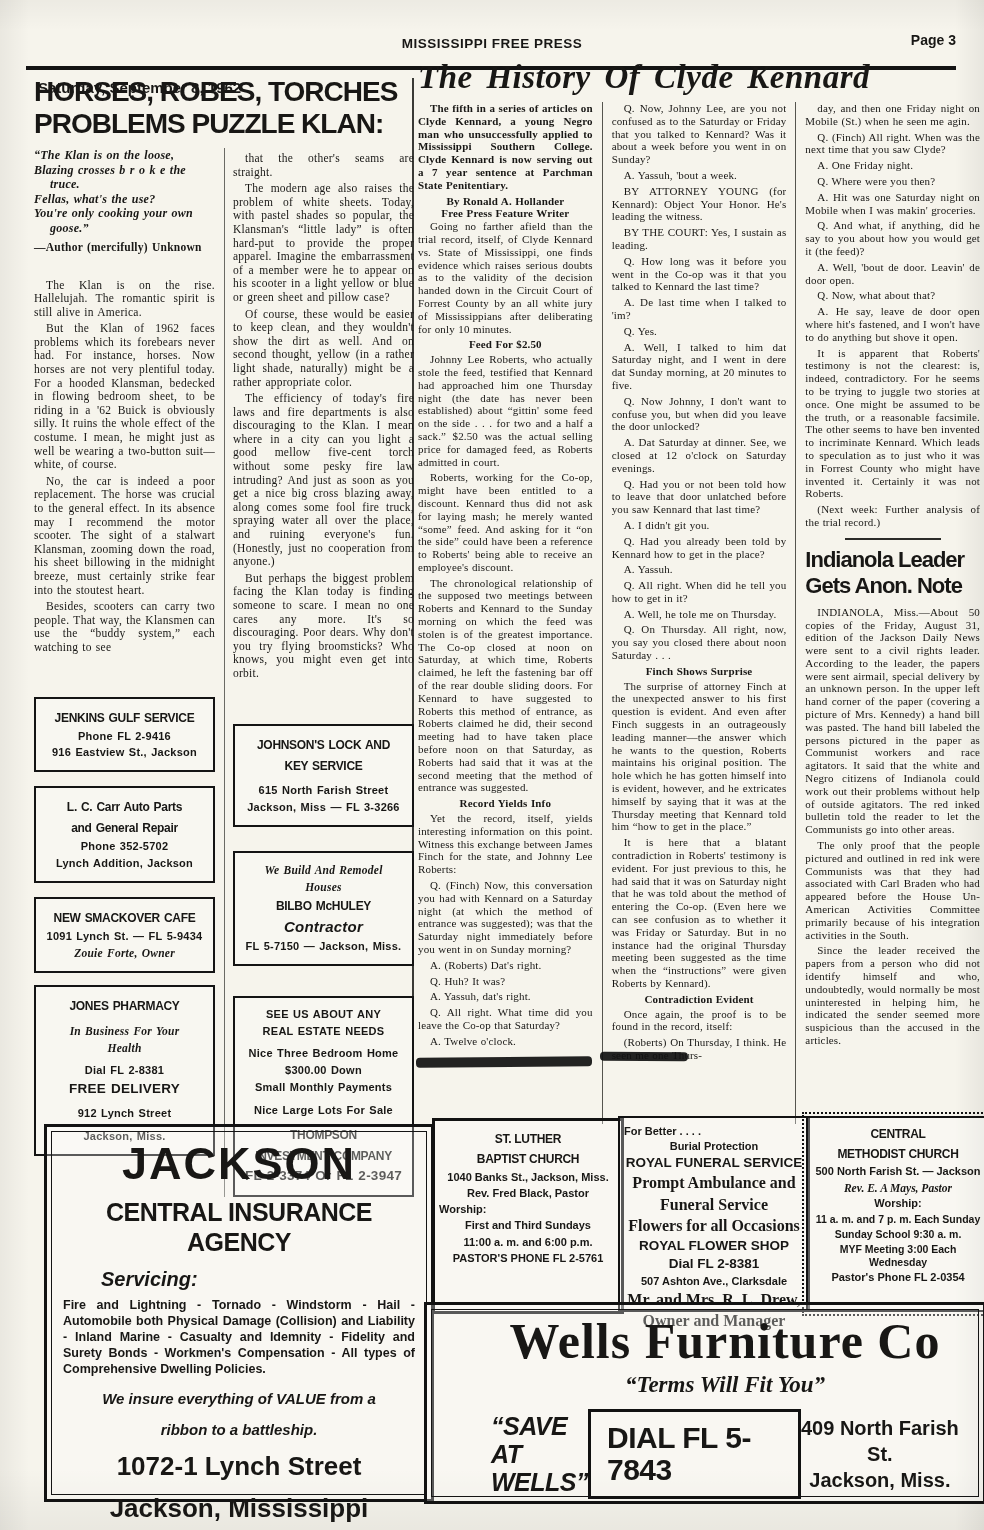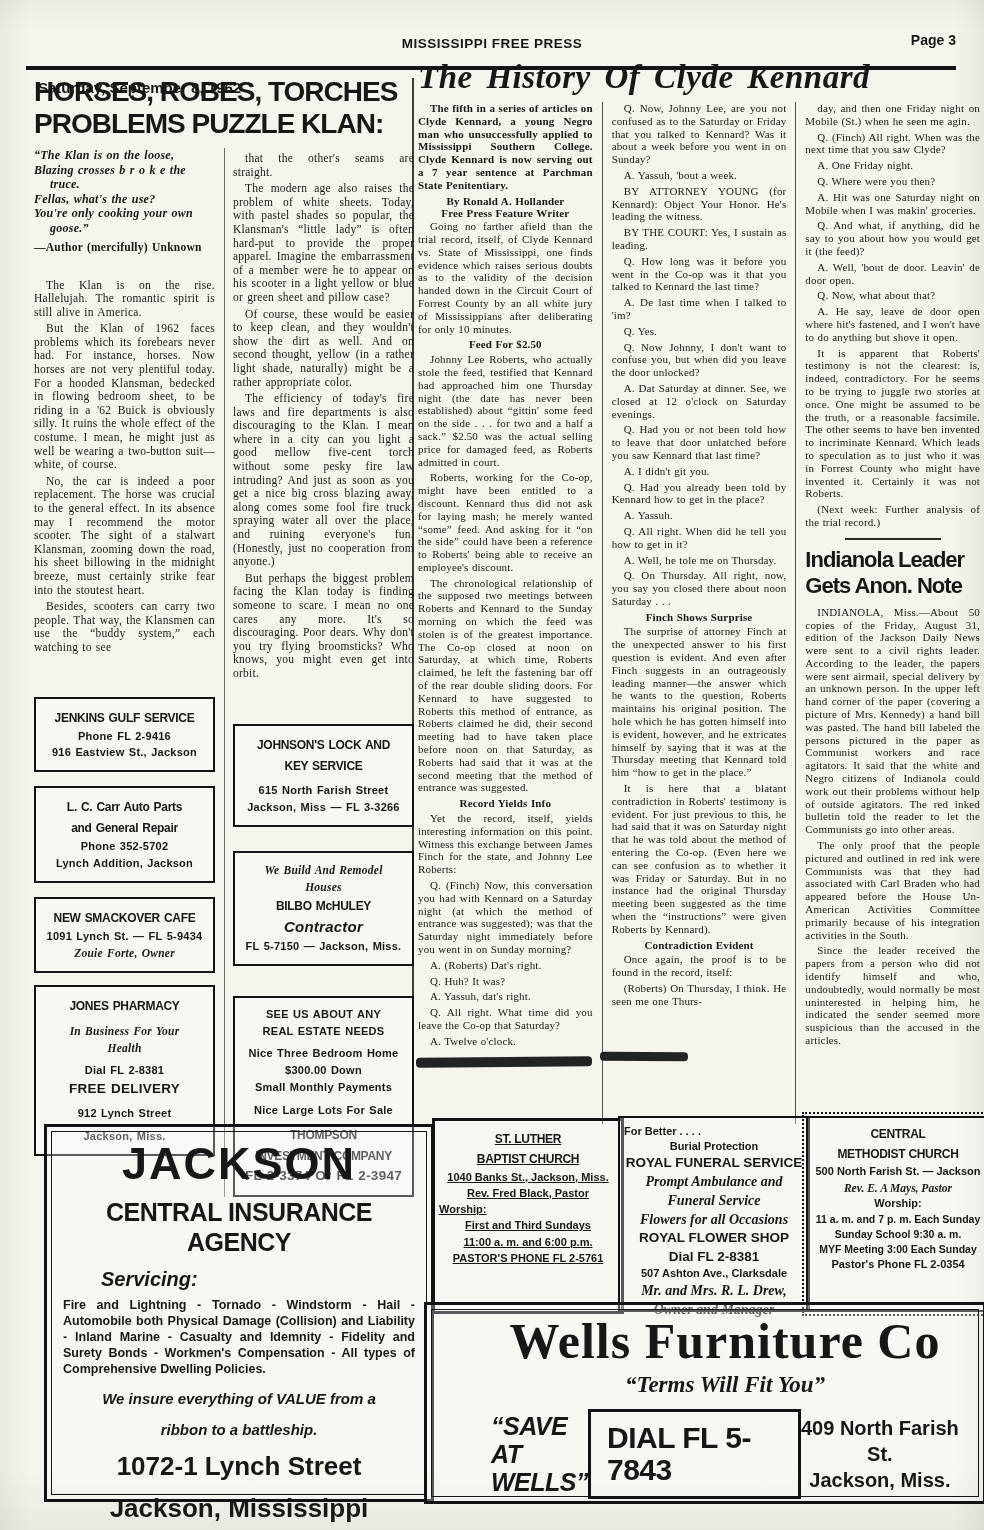--- a/index.html
+++ b/index.html
@@ -33,21 +33,21 @@
   .ktextB{height:556px;overflow:hidden;margin-top:4px;}
   
   .ad{border:2px solid #141414;padding:7px 4px;font-family:"Liberation Sans",sans-serif;background:rgba(255,255,255,.25);}
   .ad p{margin:3px 0;text-align:center;text-indent:0;line-height:1.25;}
   .ad .h1{font-weight:bold;font-size:12px;line-height:18px;letter-spacing:-.3px;font-family:"Liberation Sans",sans-serif;}
   .ad .h2{font-weight:bold;font-size:13.5px;font-family:"Liberation Sans",sans-serif;}
   .ad .h2i{font-weight:bold;font-style:italic;font-size:15px;font-family:"Liberation Sans",sans-serif;}
   .ad .b{font-weight:bold;font-size:11px;font-family:"Liberation Sans",sans-serif;}
   .ad .bi{font-weight:bold;font-style:italic;font-size:11.5px;font-family:"Liberation Serif",serif;}
   .ad .t{font-size:10.5px;font-weight:bold;}
-  .ad .i{font-style:italic;font-weight:bold;font-size:14px;font-family:"Liberation Serif",serif;}
+  .ad .i{font-weight:bold;font-size:16px;font-family:"Liberation Serif",serif;}
   .ad .left{text-align:left;}
   .ad .sp{margin-top:9px;}
   .mt10{margin-top:10px;} .mt14{margin-top:14px;} .mt16{margin-top:16px;}
   .mt24{margin-top:24px;} .mt30{margin-top:30px;} .mt12{margin-top:12px;}
   
   .kennard{position:absolute;left:418px;top:58px;width:562px;}
   .kennard h1{margin:0 0 6px 0;font:bold italic 33px/38px "Liberation Serif",serif;letter-spacing:.5px;word-spacing:5px;}
   .kencols{display:flex;}
   .kencol{flex:1;min-width:0;height:1022px;overflow:hidden;}
   .kencol + .kencol{border-left:1px solid #55544e;padding-left:9px;margin-left:9px;}
@@ -63,21 +63,21 @@
   #ad-insurance{left:44px;top:1124px;width:384px;height:372px;border:3px solid #121212;}
   #ad-insurance .pad{position:relative;padding:12px 16px;}
   #ad-insurance p{text-indent:0;margin:0;text-align:center;}
   .ins-mega{font:bold 45px/50px "Liberation Sans",sans-serif;letter-spacing:2px;}
   .ins-big{font:bold 25px/30px "Liberation Sans",sans-serif;margin-top:8px !important;letter-spacing:-.5px;}
   .ins-serv{font:bold italic 20px/24px "Liberation Sans",sans-serif;text-align:left !important;margin:10px 0 6px 38px !important;}
   .ins-body{font:bold 12.5px/16px "Liberation Sans",sans-serif;text-align:justify !important;}
   .ins-slog{font:bold italic 15px/18px "Liberation Sans",sans-serif;margin-top:13px !important;}
   .ins-addr{font:bold 26px/30px "Liberation Sans",sans-serif;margin-top:12px !important;}
   #ad-stluther{left:432px;top:1118px;width:178px;height:178px;border:3px solid #121212;padding:6px 4px;}
-  #ad-stluther p{margin:2.5px 0;text-decoration:underline;}
+  #ad-stluther p{margin:2.5px 0;}
   #ad-royal{left:618px;top:1116px;width:180px;height:182px;border:2px solid #121212;padding:5px 4px;}
   #ad-royal p{margin:1.5px 0;}
   #ad-methodist{left:806px;top:1116px;width:174px;height:182px;border:2px solid #121212;outline:2px dotted #121212;outline-offset:2px;padding:5px 3px;}
   #ad-methodist p{margin:2px 0;}
   #ad-wells{left:424px;top:1302px;width:556px;height:196px;border:3px solid #121212;}
   #ad-wells .pad{position:relative;padding:8px 14px;height:100%;box-sizing:border-box;margin-left:40px;}
   .wells-title{text-align:center;font:bold 50px/56px "Liberation Serif",serif;letter-spacing:1px;}
   .wells-tag{text-align:center;font:bold italic 23px/28px "Liberation Serif",serif;margin-top:2px;}
   .wells-row{display:flex;align-items:center;justify-content:space-between;margin-top:10px;padding:0 10px;}
   .wells-save{font:bold italic 25px/28px "Liberation Sans",sans-serif;letter-spacing:-.5px;}
@@ -202,20 +202,21 @@
           <p>A. Twelve o'clock.</p>
         </div>
       <div class="kencol">
           <p>Q. Now, Johnny Lee, are you not confused as to the Saturday or Friday that you talked to Kennard? Was it about a week before you went in on Sunday?</p>
           <p>A. Yassuh, 'bout a week.</p>
           <p>BY ATTORNEY YOUNG (for Kennard): Object Your Honor. He's leading the witness.</p>
           <p>BY THE COURT: Yes, I sustain as leading.</p>
           <p>Q. How long was it before you went in the Co-op was it that you talked to Kennard the last time?</p>
           <p>A. De last time when I talked to 'im?</p>
           <p>Q. Yes.</p>
+          <p>A. Well, I talked to him dat Saturday night, and I went in dere dat Sunday morning, at 20 minutes to five.</p>
           <p>Q. Now Johnny, I don't want to confuse you, but when did you leave the door unlocked?</p>
           <p>A. Dat Saturday at dinner. See, we closed at 12 o'clock on Saturday evenings.</p>
           <p>Q. Had you or not been told how to leave that door unlatched before you saw Kennard that last time?</p>
           <p>A. I didn't git you.</p>
           <p>Q. Had you already been told by Kennard how to get in the place?</p>
           <p>A. Yassuh.</p>
           <p>Q. All right. When did he tell you how to get in it?</p>
           <p>A. Well, he tole me on Thursday.</p>
           <p>Q. On Thursday. All right, now, you say you closed there about noon Saturday . . .</p>
           <p class="sub">Finch Shows Surprise</p>
@@ -296,21 +297,21 @@
     </div>
 
   <div class="bigad ad" id="ad-methodist">
       <p class="h1">CENTRAL</p>
       <p class="h1">METHODIST CHURCH</p>
       <p class="b">500 North Farish St. — Jackson</p>
       <p class="bi">Rev. E. A Mays, Pastor</p>
       <p class="b">Worship:</p>
       <p class="t">11 a. m. and 7 p. m. Each Sunday</p>
       <p class="t">Sunday School 9:30 a. m.</p>
-      <p class="t">MYF Meeting 3:00 Each Sunday</p>
+      <p class="t">MYF Meeting 3:00 Each Wednesday</p>
       <p class="b">Pastor's Phone FL 2-0354</p>
     </div>
 
   <div class="bigad" id="ad-wells">
     <div class="inner-line"></div>
     <div class="pad">
       <div class="wells-title">Wells Furniture Co</div>
       <div class="wells-tag">“Terms Will Fit You”</div>
       <div class="wells-row">
         <div class="wells-save">

